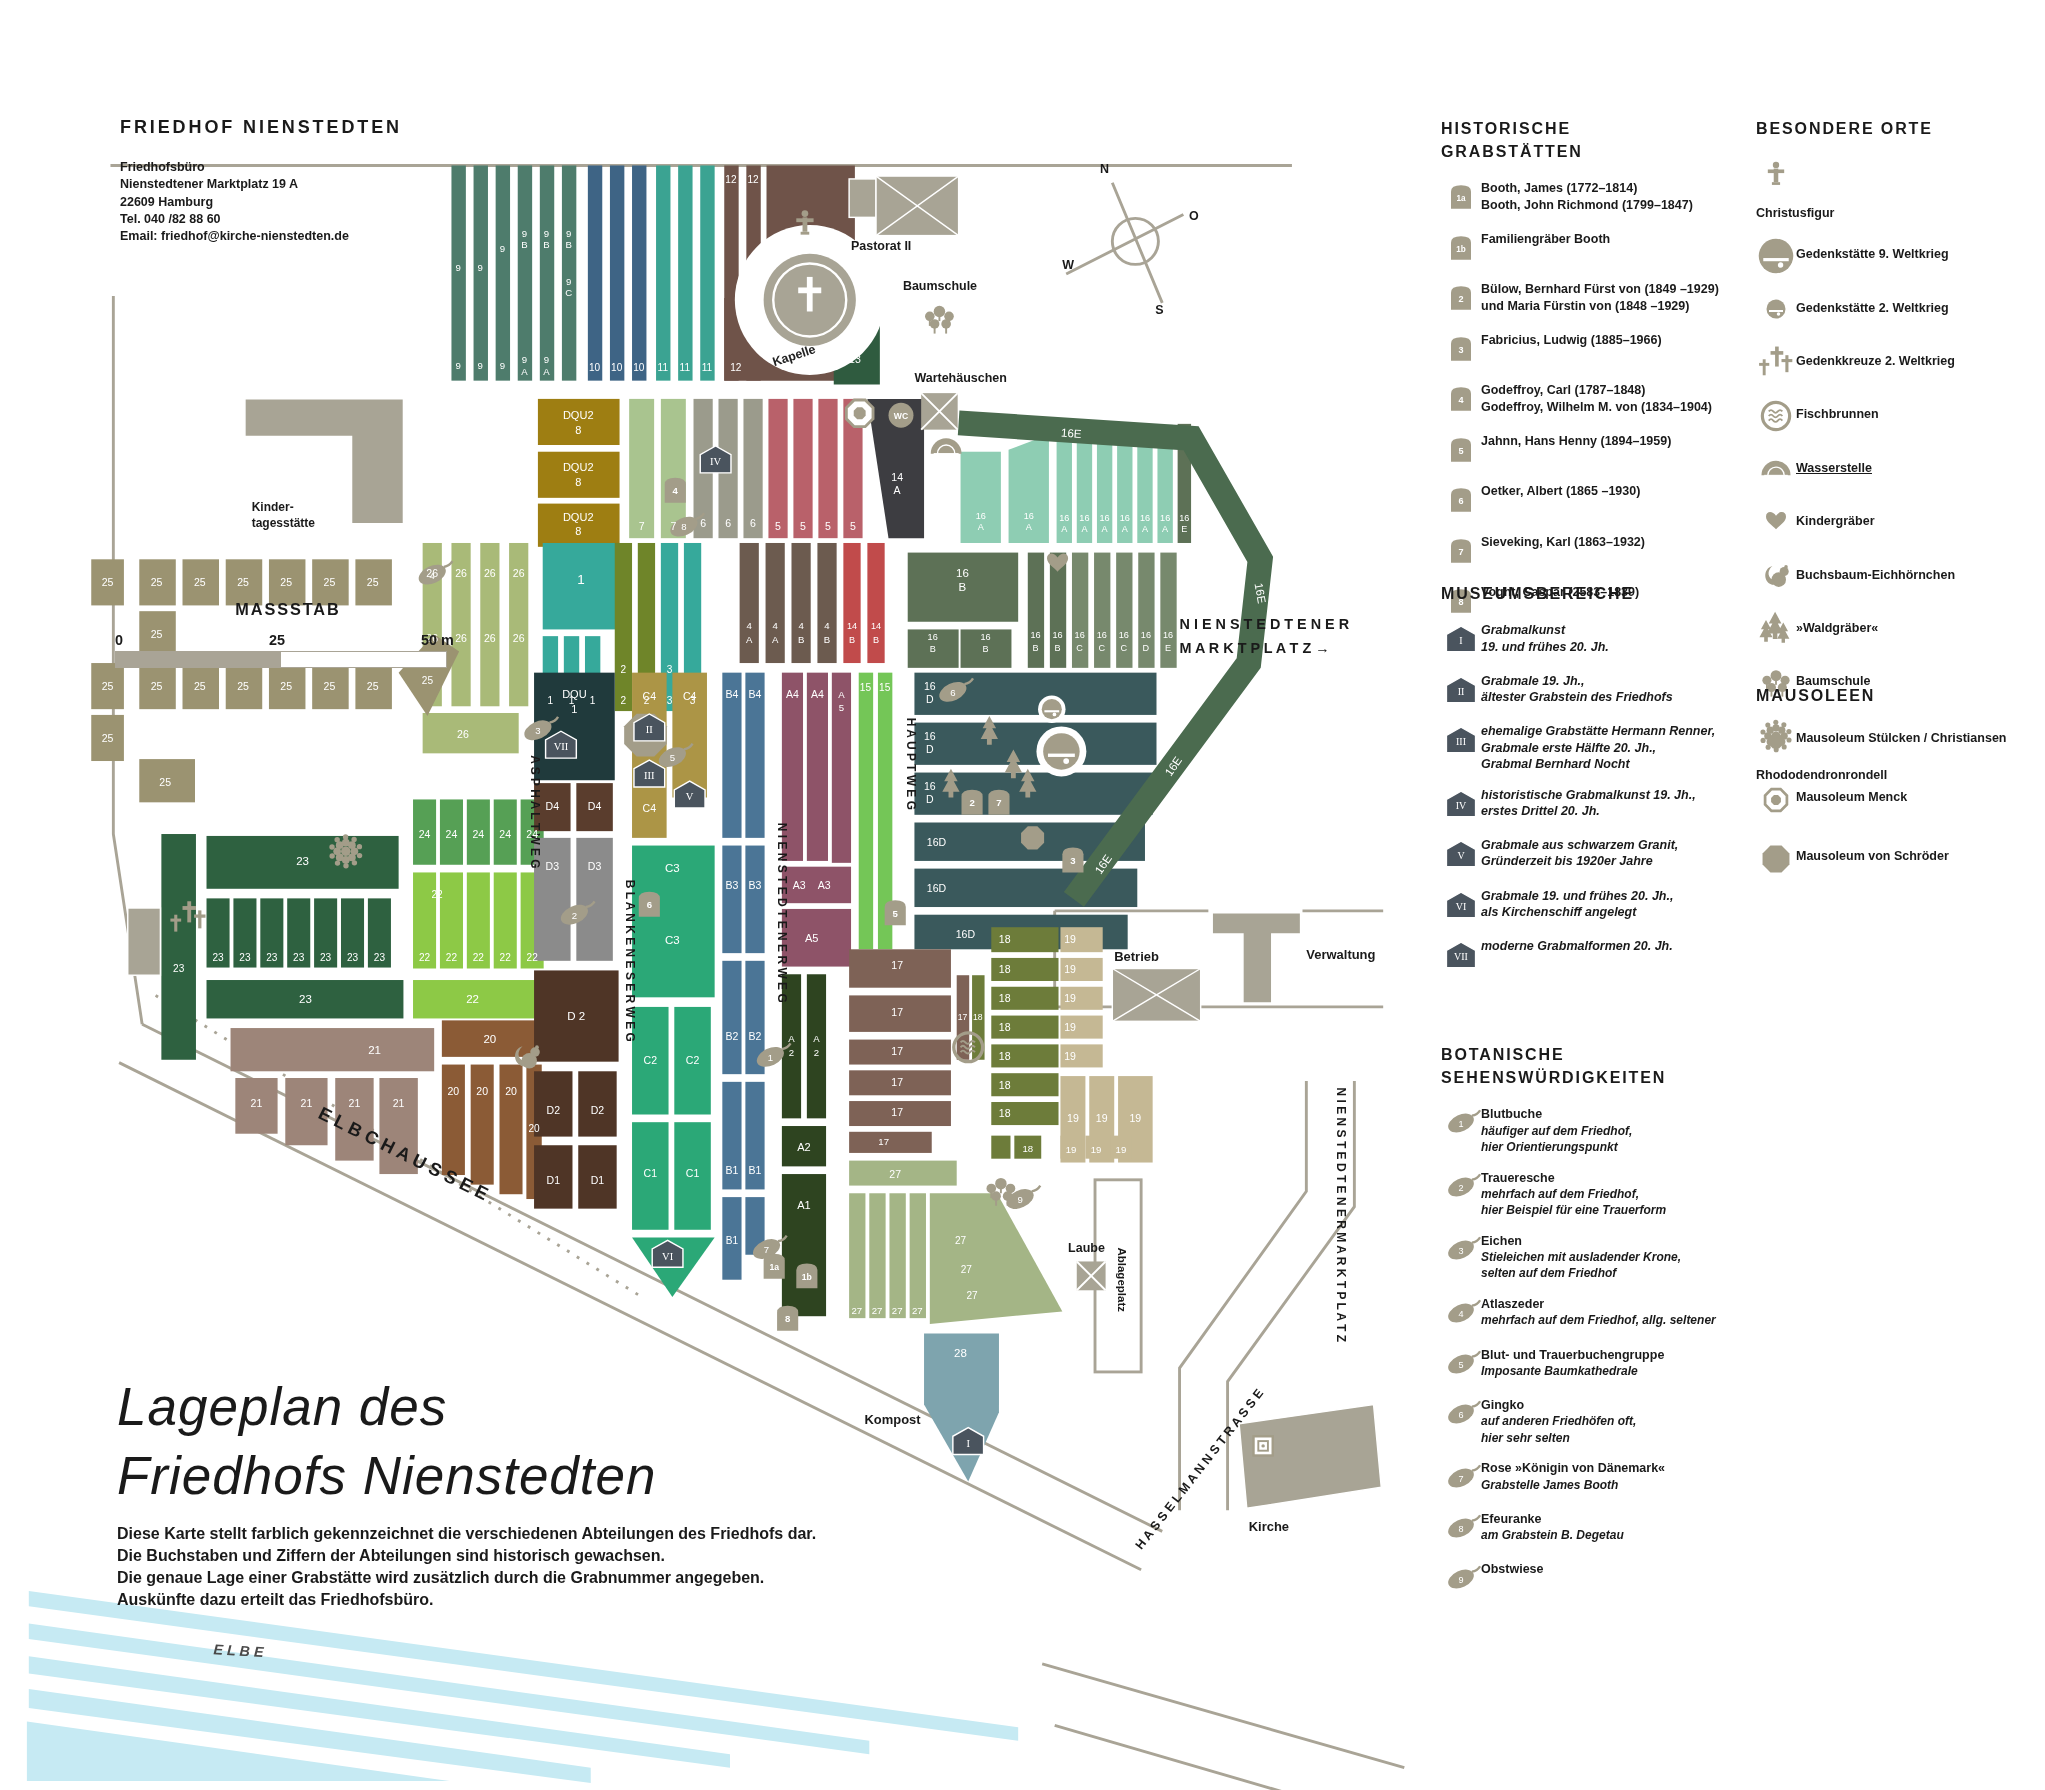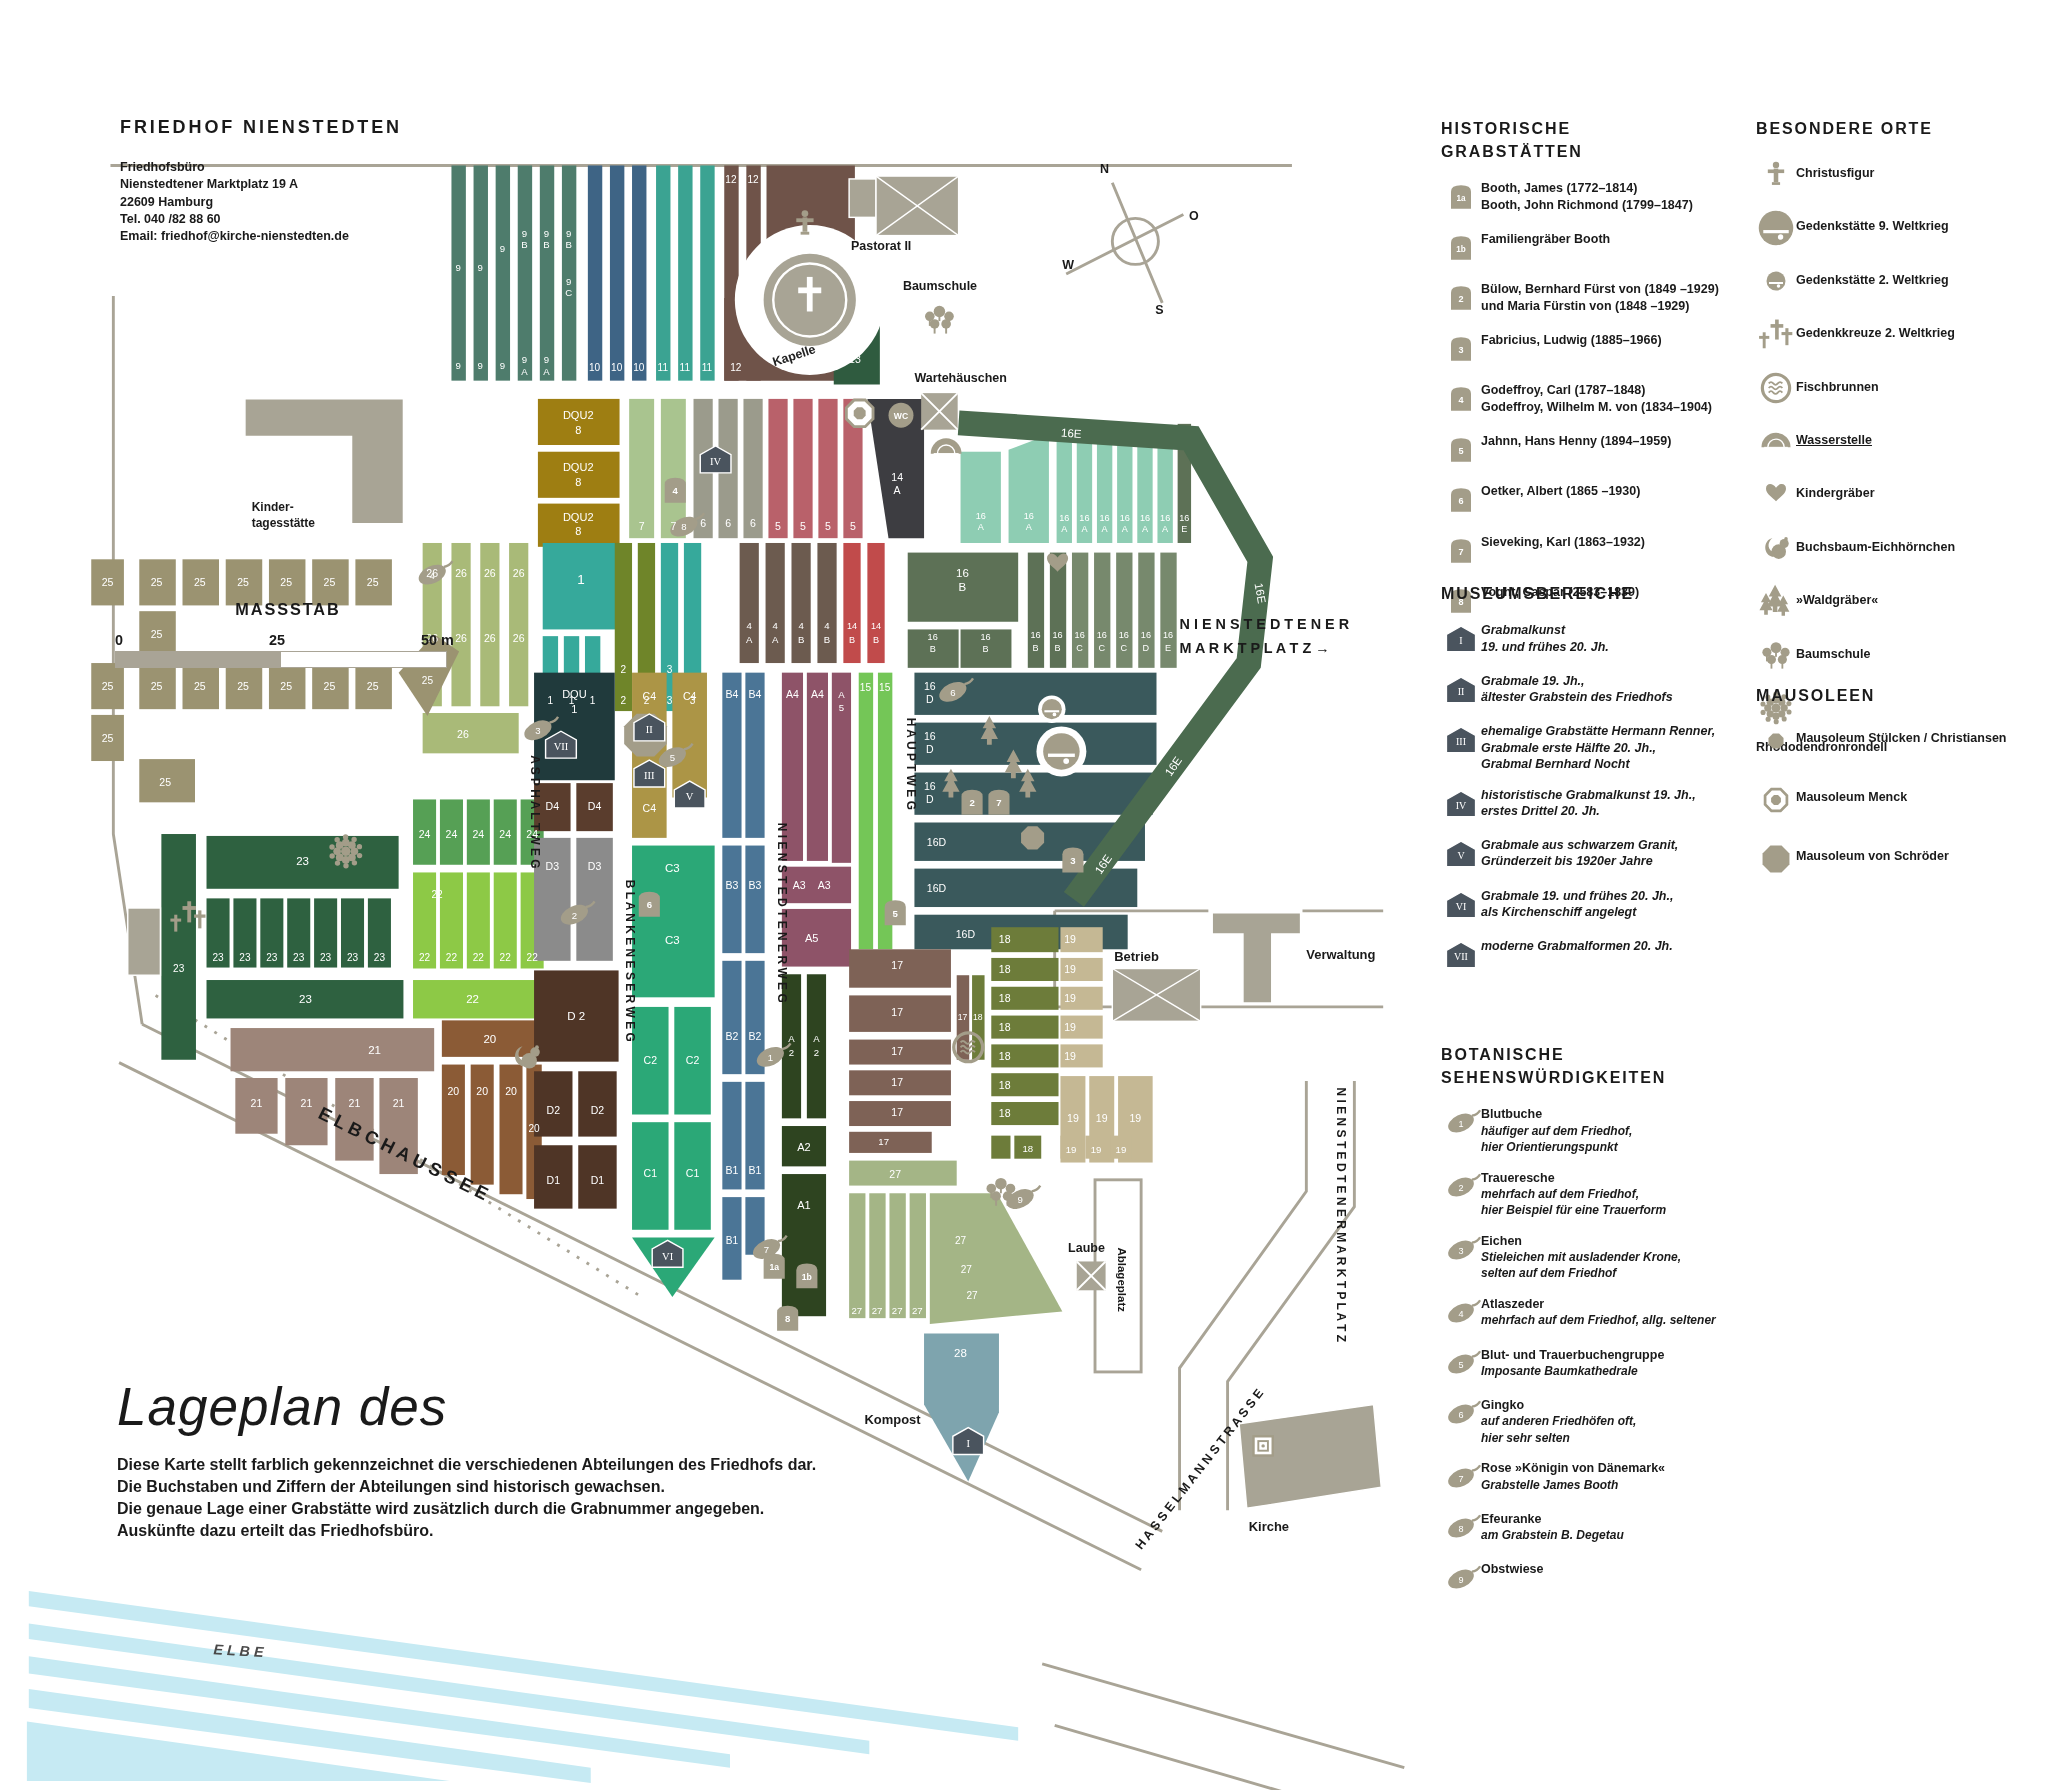--- a/index.html
+++ b/index.html
@@ -933,21 +933,21 @@
           </g>
         </svg>
       </div>
       <div class="leg-txt">
         <div class="">Voght, Caspar (2583–1839)</div>
       </div>
     </div>
   </div>
 <div class="abs" style="left:1756px;top:117px;width:288px;" id="leg-orte">
   <div class="leg-title">BESONDERE ORTE</div>
-<div class="leg-item" style="margin-bottom: 15.4px;">
+<div class="leg-item" style="margin-bottom: 15.4px; flex-direction: column;">
       <div class="leg-ico">
         <svg width="42" height="38" viewBox="-22 -20 44 40">
           <g>
             <circle cx="0" cy="-10" r="3.5" fill="#a39d89"></circle>
             <rect x="-2.5" y="-6" width="5" height="15" fill="#a39d89"></rect>
             <rect x="-9" y="-5" width="18" height="4" fill="#a39d89"></rect>
             <rect x="-4.5" y="9" width="9" height="3" fill="#a39d89"></rect>
           </g>
         </svg>
       </div>
@@ -1417,20 +1417,21 @@
         </svg>
       </div>
       <div class="leg-txt">
         <div class="">Obstwiese</div>
       </div>
     </div>
   </div>
 
 <div class="abs" style="left:117px;top:1372px;width:730px;">
   <div class="big-title">Lageplan des</div>
+  <div class="big-title">Friedhofs Nienstedten</div>
   <div class="desc">
       <div class="">Diese Karte stellt farblich gekennzeichnet die verschiedenen Abteilungen des Friedhofs dar.</div>
       <div class="">Die Buchstaben und Ziffern der Abteilungen sind historisch gewachsen.</div>
       <div class="">Die genaue Lage einer Grabstätte wird zusätzlich durch die Grabnummer angegeben.</div>
       <div class="">Auskünfte dazu erteilt das Friedhofsbüro.</div>
     </div>
 </div>
 
 
 </body></html>

